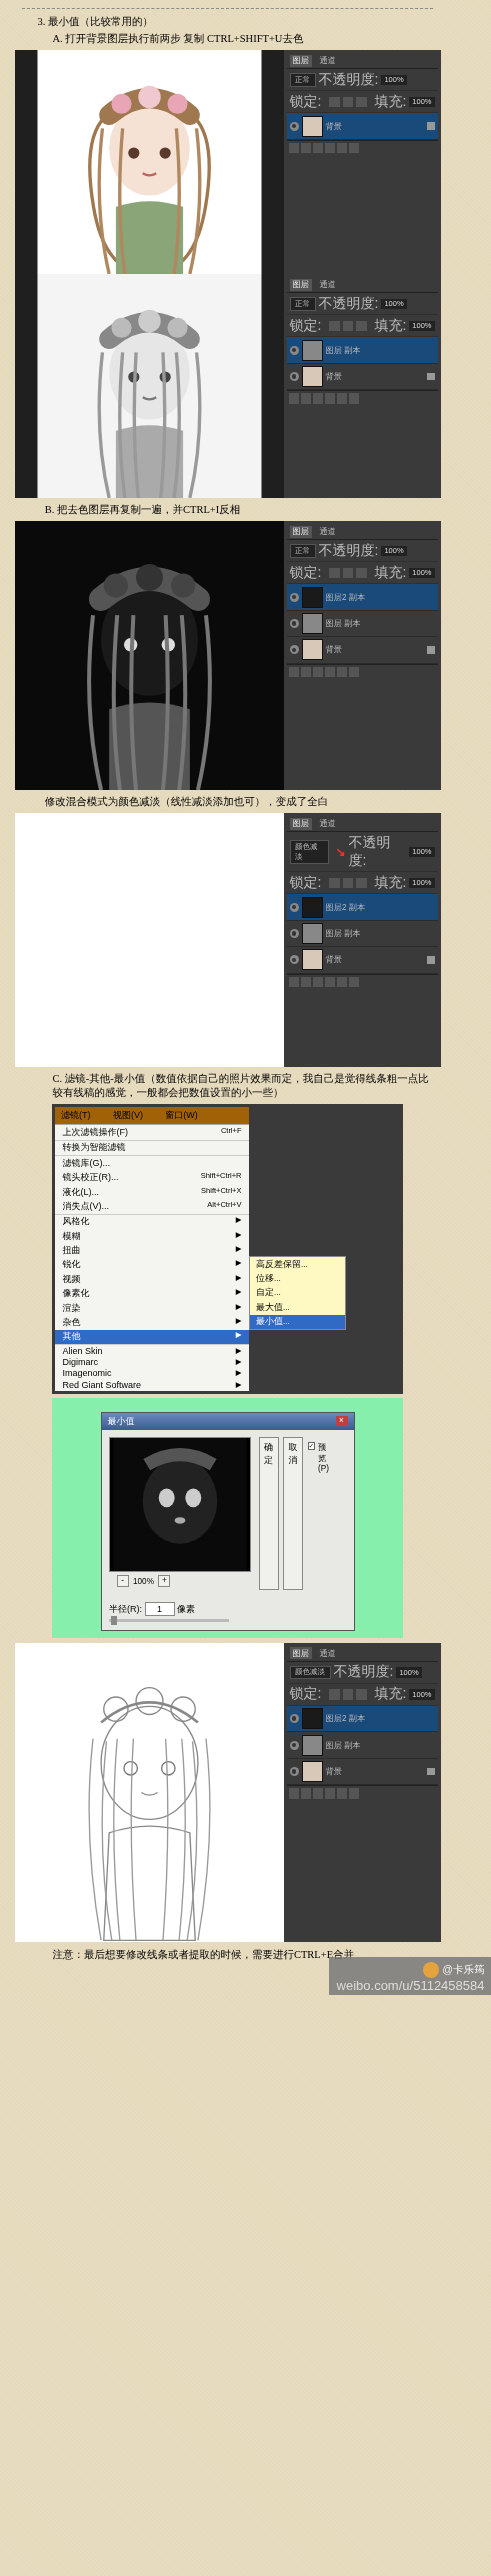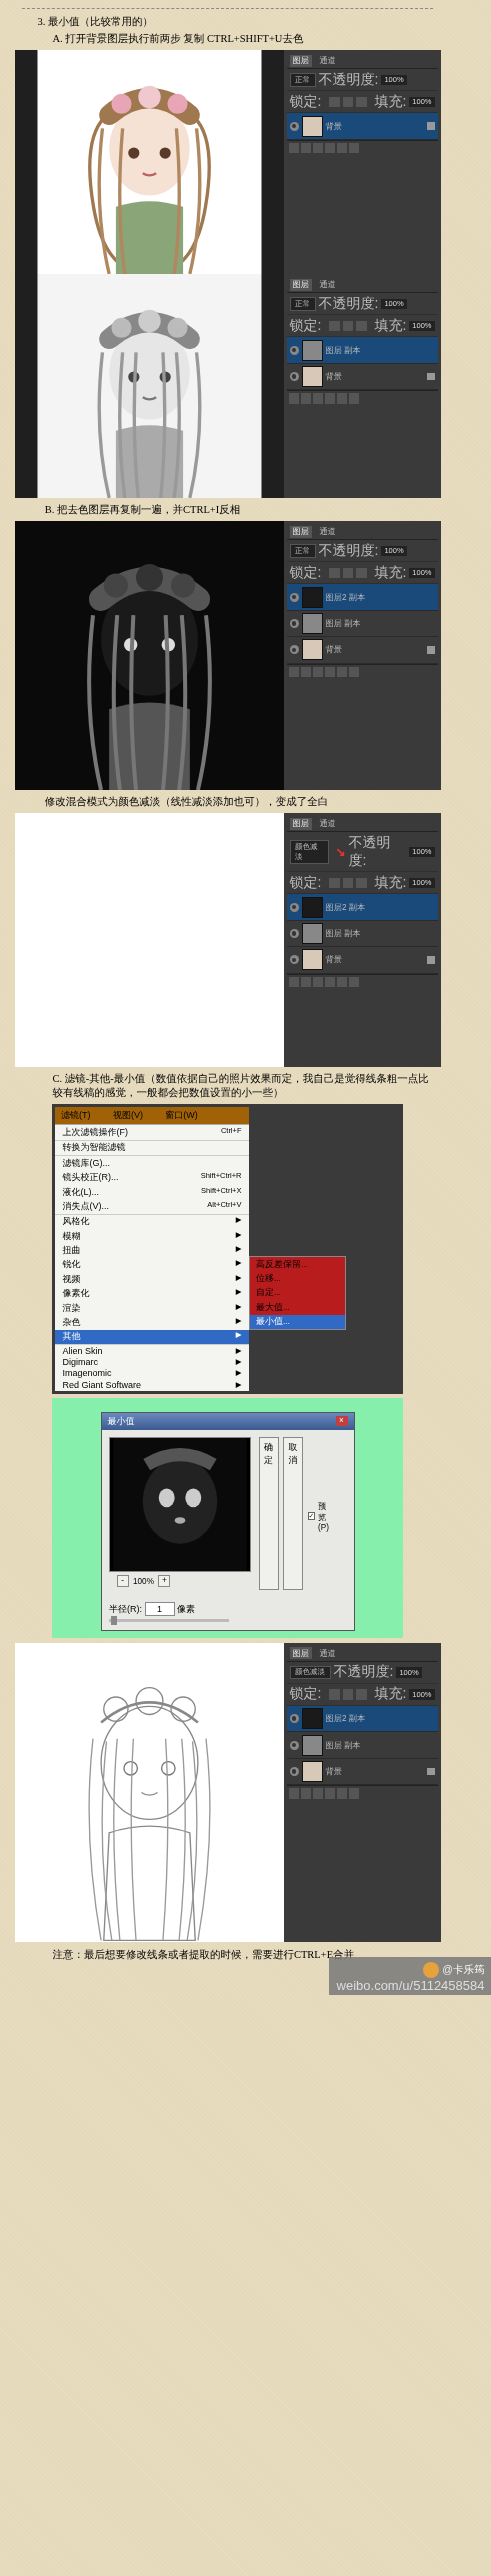--- a/index.html
+++ b/index.html
@@ -54,33 +54,33 @@
   .girl-line rect.bg { fill:#ffffff; }
   .white-canvas { background:#ffffff; width:100%; height:100%; }
 
   
   .filter-menu-shot { display:flex; background:#3a3a3a; padding:3px; gap:0; }
   .fm-left { width:194px; background:#f4f4f0; color:#000; font-size:9px; font-family:sans-serif; }
   .fm-head { background:#a16207; padding:2.2px 6px; display:flex; gap:22.4px; border-bottom:0.7px solid #aaa; }
   .fm-item { display:flex; justify-content:space-between; padding:0.7px 7.5px; }
   .fm-item.hover { background:#316ac5; color:#fff; }
   .fm-item .arr { font-size:7.5px; }
-  .fm-sub { width:97px; background:#b91c1c; border:0.7px solid #888; align-self:flex-start; margin-top:149px; font-size:9px; }
+  .fm-sub { width:97px; background:#fef9c3; border:0.7px solid #888; align-self:flex-start; margin-top:149px; font-size:9px; }
   .fm-sub .fm-item { padding:0.7px 6px; }
 
   
   .dialog-shot { display:flex; flex-direction:column; align-items:center; background:#86efac; padding:13.5px 7.5px 7.5px 7.5px; }
   .dialog { width:254px; background:#e8e8e4; border:0.7px solid #555; font-family:sans-serif; font-size:9px; color:#000; }
   .dlg-title { background:linear-gradient(#6a8ac0,#3a5a90); color:#fff; padding:2.2px 6px; display:flex; justify-content:space-between; align-items:center; }
   .dlg-close { width:12px; height:10.5px; background:#c04040; color:#fff; text-align:center; line-height:10.5px; font-size:8.2px; }
   .dlg-body { display:flex; padding:7.5px; gap:7.5px; }
   .dlg-preview { width:142px; height:135px; background:#000; border:0.7px solid #888; position:relative; }
   .dlg-btns { display:flex; flex-direction:row; gap:4.5px; width:67px; }
   .dlg-btn { background:#f0f0ec; border:0.7px solid #888; padding:2.2px 4.5px; text-align:center; }
-  .dlg-check { display:flex; align-items:center; gap:3px; margin-top:4.5px; font-size:8.2px; }
+  .dlg-check { display:flex; align-items:flex-start; gap:3px; margin-top:4.5px; font-size:8.2px; }
   .dlg-check .cb { width:8.2px; height:8.2px; border:0.7px solid #666; background:#fff; display:flex; align-items:center; justify-content:center; font-size:6.7px; }
   .dlg-zoom { display:flex; align-items:center; gap:4.5px; padding:3px 7.5px; font-size:8.2px; }
   .dlg-zoom .zb { width:12px; height:12px; border:0.7px solid #888; background:#f0f0ec; text-align:center; line-height:10.5px; }
   .dlg-slider-row { padding:4.5px 7.5px 7.5px 7.5px; }
   .dlg-slider { width:120px; height:3px; background:#bbb; position:relative; margin-top:3px; }
   .dlg-thumb { position:absolute; left:1.5px; top:-3px; width:6px; height:9px; background:#888; }
   .dlg-field { border:0.7px solid #888; background:#fff; padding:0.7px 3px; width:30px; display:inline-block; text-align:center; }
 
   
   .watermark { position:relative; width:492px; }

